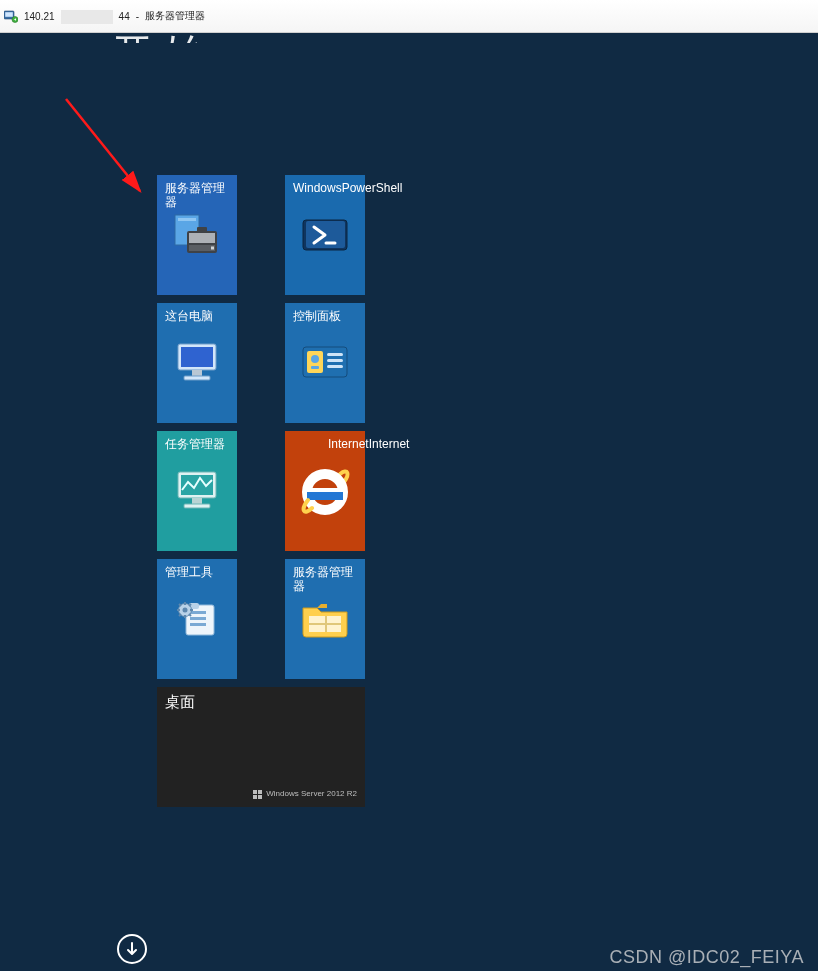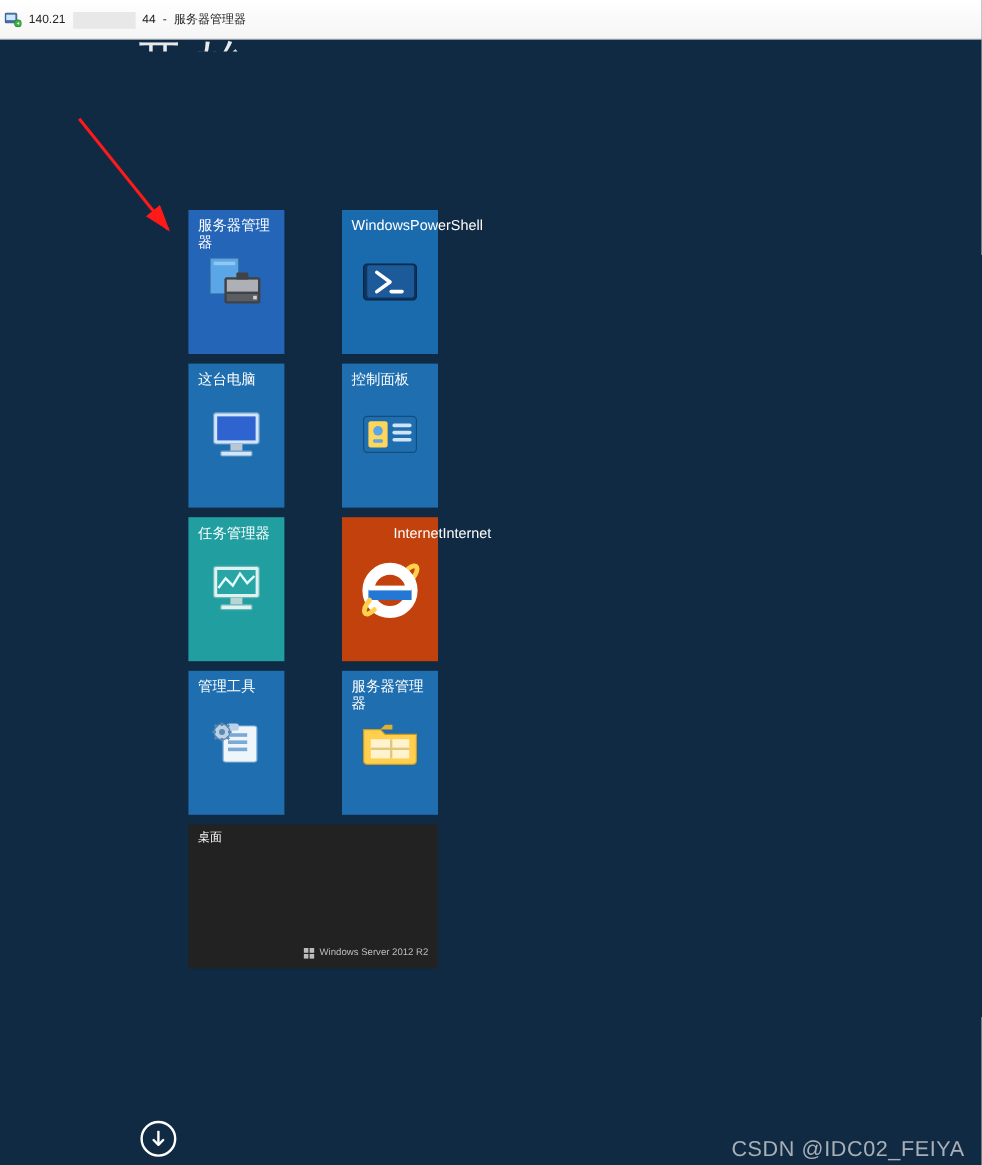--- a/index.html
+++ b/index.html
@@ -75,21 +75,21 @@
     align-items: center;
     justify-content: center;
   }
   .tile.wide { grid-column: span 2; }
   .tile.bg-blue1 { background: #2565B7; }
   .tile.bg-blue2 { background: #1A6AAE; }
   .tile.bg-blue3 { background: #1F6EB0; }
   .tile.bg-teal  { background: #209EA0; }
   .tile.bg-ie    { background: #c2410c; padding-left: 43px; }
   .tile.bg-desk  { background: #222222; }
-  .desk-label { font-size: 10px; color:#fff; }
+  .desk-label { font-size: 15px; color:#fff; }
   .desk-sub {
     position: absolute;
     right: 8px;
     bottom: 8px;
     font-size: 8px;
     color: #bdbdbd;
     display:flex;
     align-items:center;
     gap:4px;
   }

